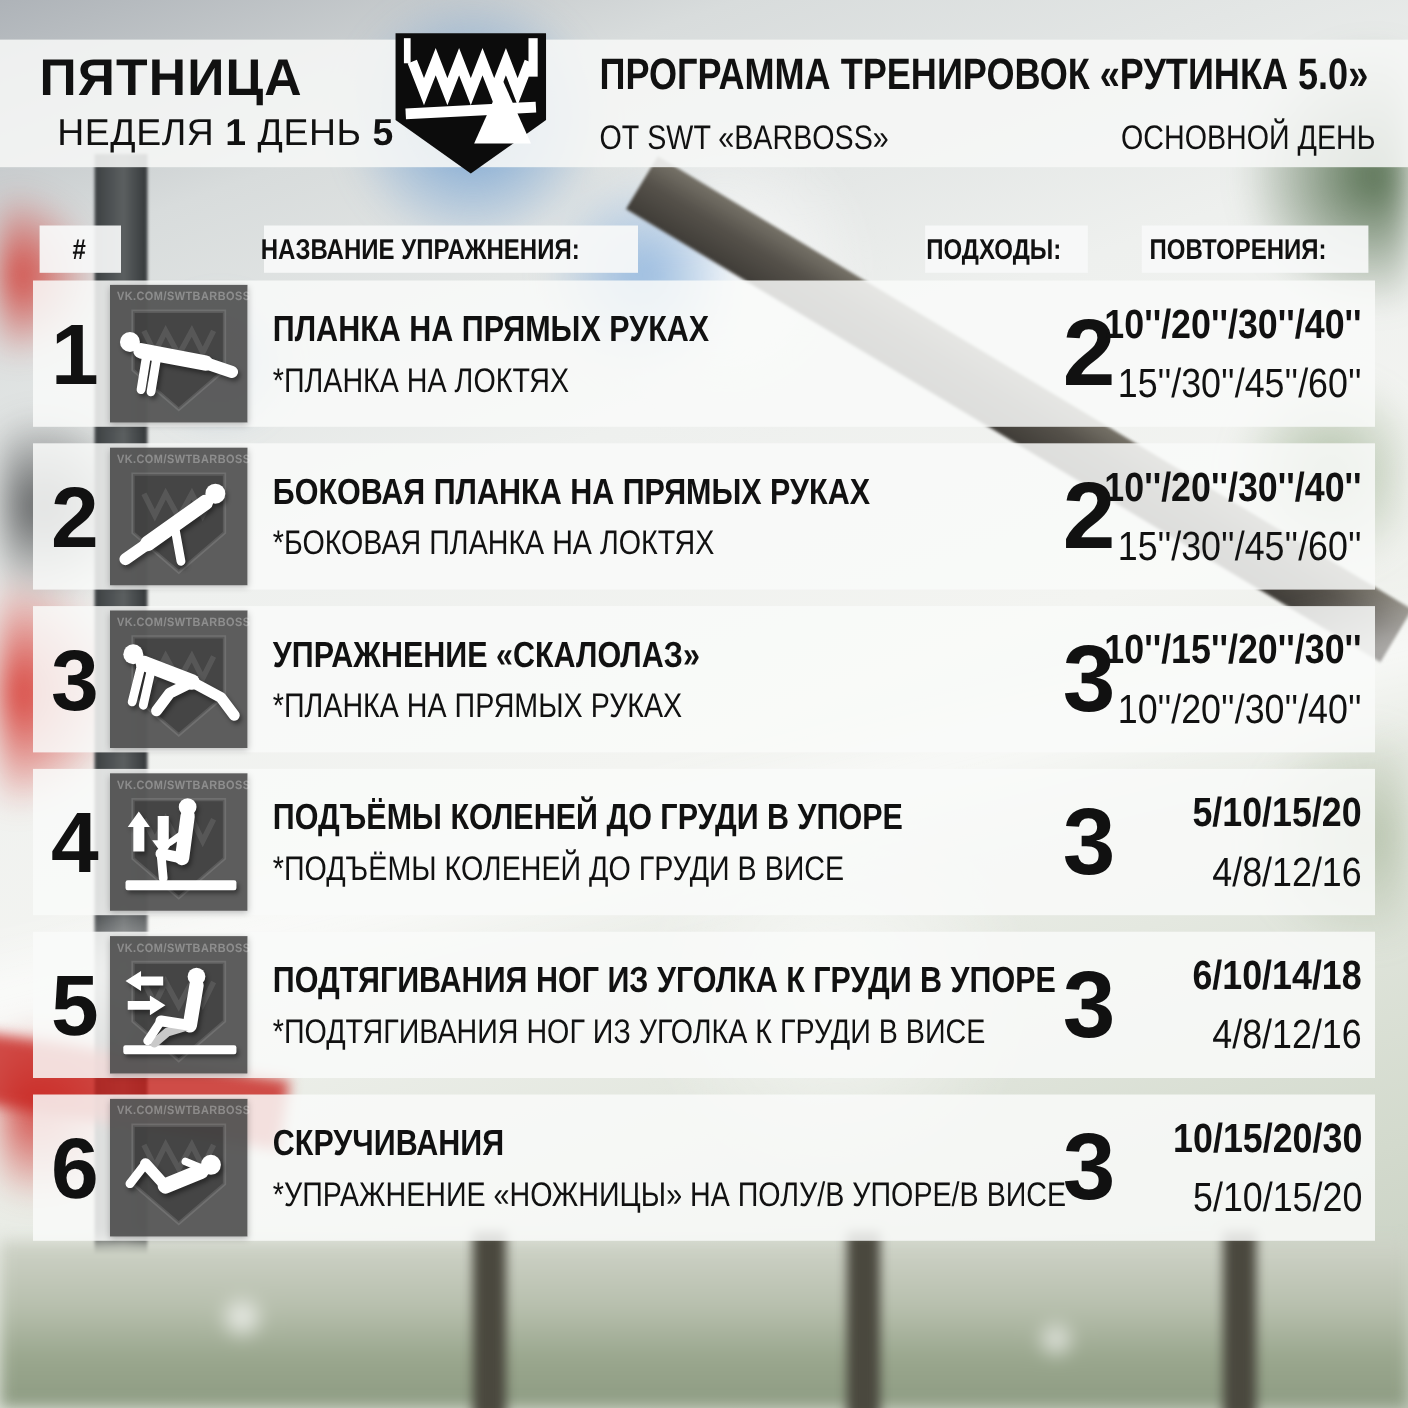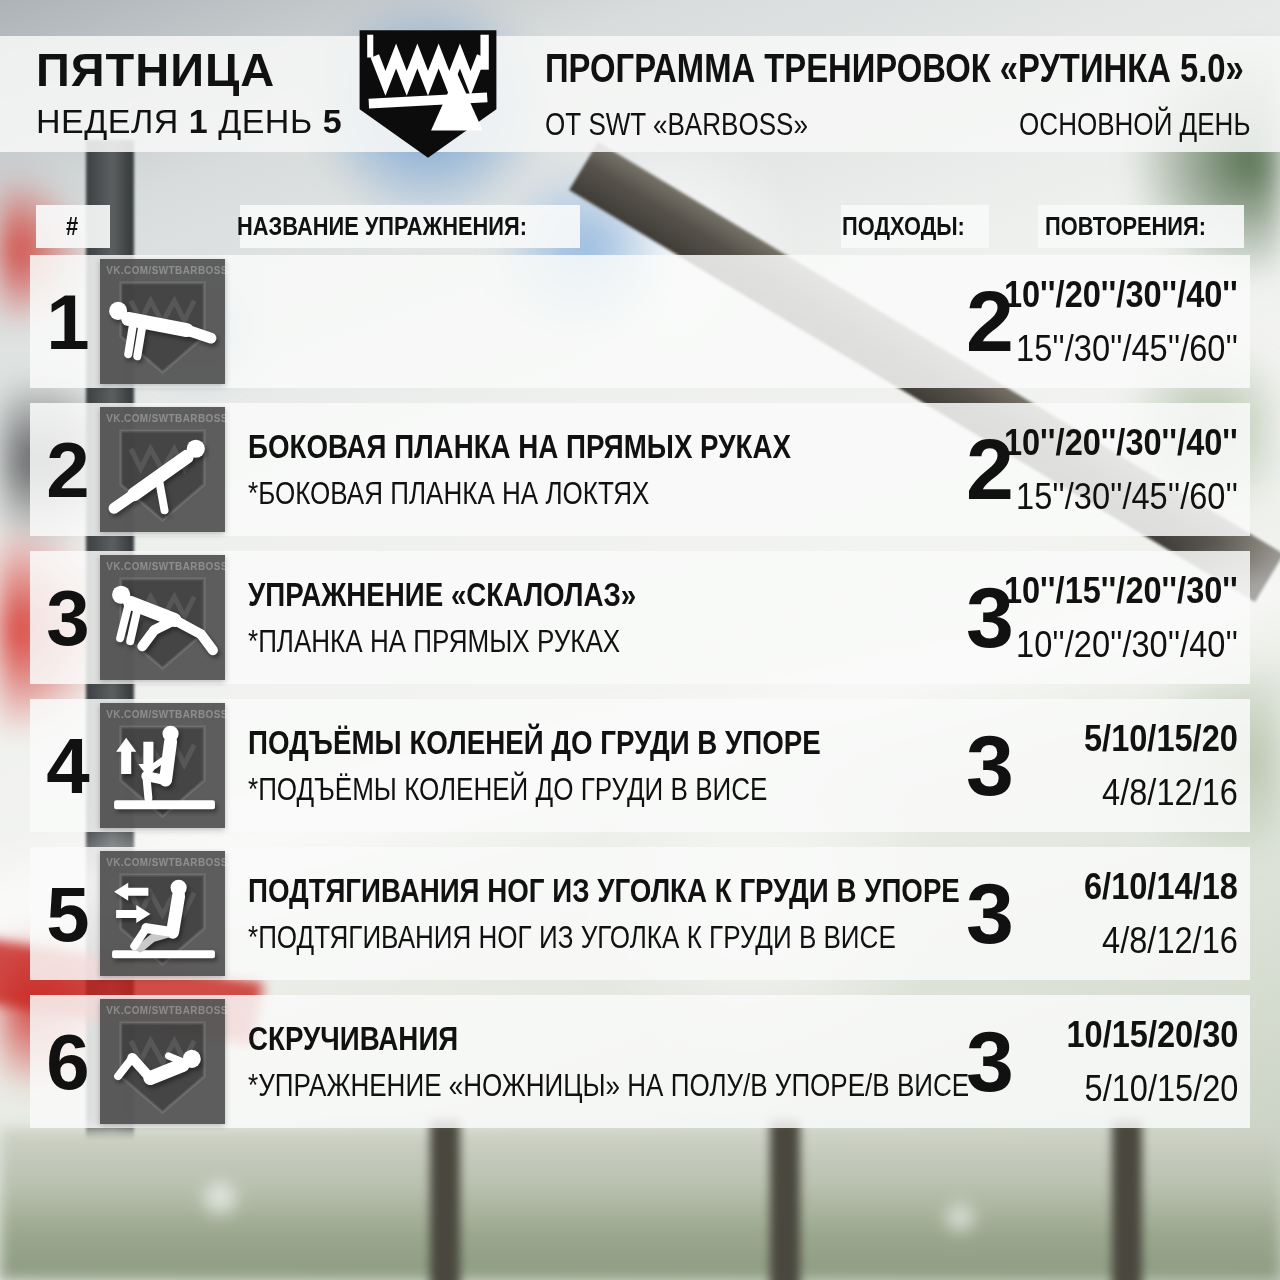--- a/index.html
+++ b/index.html
@@ -39,21 +39,21 @@
       linear-gradient(180deg,#cfd3c8,#b7bfad 40%,#9aa78e 70%,#8d9b82);}
   .bg-trunk{top:1120px;width:30px;height:170px;background:#4a483e;filter:blur(5px);}
 
   
   .cx-l{display:inline-block;white-space:nowrap;transform:scaleX(.84);transform-origin:0 50%;}
   .cx-r{display:inline-block;white-space:nowrap;transform:scaleX(.84);transform-origin:100% 50%;}
 
   
   .hdr{position:absolute;left:0;top:36px;width:1280px;height:116px;background:rgba(246,247,246,.88);}
   .day-title{position:absolute;left:36px;top:6px;font-size:47px;font-weight:800;letter-spacing:1px;}
-  .week-line{position:absolute;left:36px;top:66px;font-size:34px;font-weight:300;letter-spacing:.5px;white-space:nowrap;}
+  .week-line{position:absolute;left:52px;top:66px;font-size:34px;font-weight:300;letter-spacing:.5px;white-space:nowrap;}
   .week-line b{font-weight:800;}
   .logo{position:absolute;left:352px;top:-12px;width:152px;height:140px;}
   .hdr-right{position:absolute;left:545px;top:10px;width:705px;}
   .prog-title{font-size:40px;font-weight:800;white-space:nowrap;transform:scaleX(.82);transform-origin:0 50%;}
   .prog-sub{display:flex;justify-content:space-between;margin-top:16px;font-size:31px;font-weight:400;}
 
   
   .colbox{position:absolute;top:205px;height:43px;background:rgba(247,248,248,.92);
     display:flex;align-items:center;justify-content:center;font-size:26px;font-weight:700;white-space:nowrap;}
   .cb-num{left:36px;width:74px;}
@@ -155,20 +155,24 @@
           <path d="M18 22 L28 42 L38 22 L50 44 L62 22 L72 42 L82 22" stroke="rgba(255,255,255,.10)" stroke-width="5" fill="none"></path>
         </svg>
       <svg class="fig" viewBox="0 0 120 104" stroke="#fff" fill="none" stroke-linecap="round" stroke-linejoin="round">
         <circle cx="16" cy="37" r="9" fill="#fff" stroke="none"></circle>
         <path d="M26 45 L84 56" stroke-width="14"></path>
           <path d="M84 56 L108 64" stroke-width="11"></path>
         <path d="M31 49 L26 80" stroke-width="8"></path>
           <path d="M40 52 L35 82" stroke-width="8"></path>
       </svg>
     </div>
+    <div class="txt">
+      <div class="nm">ПЛАНКА НА ПРЯМЫХ РУКАХ</div>
+      <div class="al">*ПЛАНКА НА ЛОКТЯХ</div>
+    </div>
     <div class="sets">2</div>
     <div class="reps">
       <div class="rm">10''/20''/30''/40''</div>
       <div class="ra">15''/30''/45''/60''</div>
     </div>
   </div>
 
   <div class="row" style="top:403px;">
     <div class="num">2</div>
     <div class="ic">

